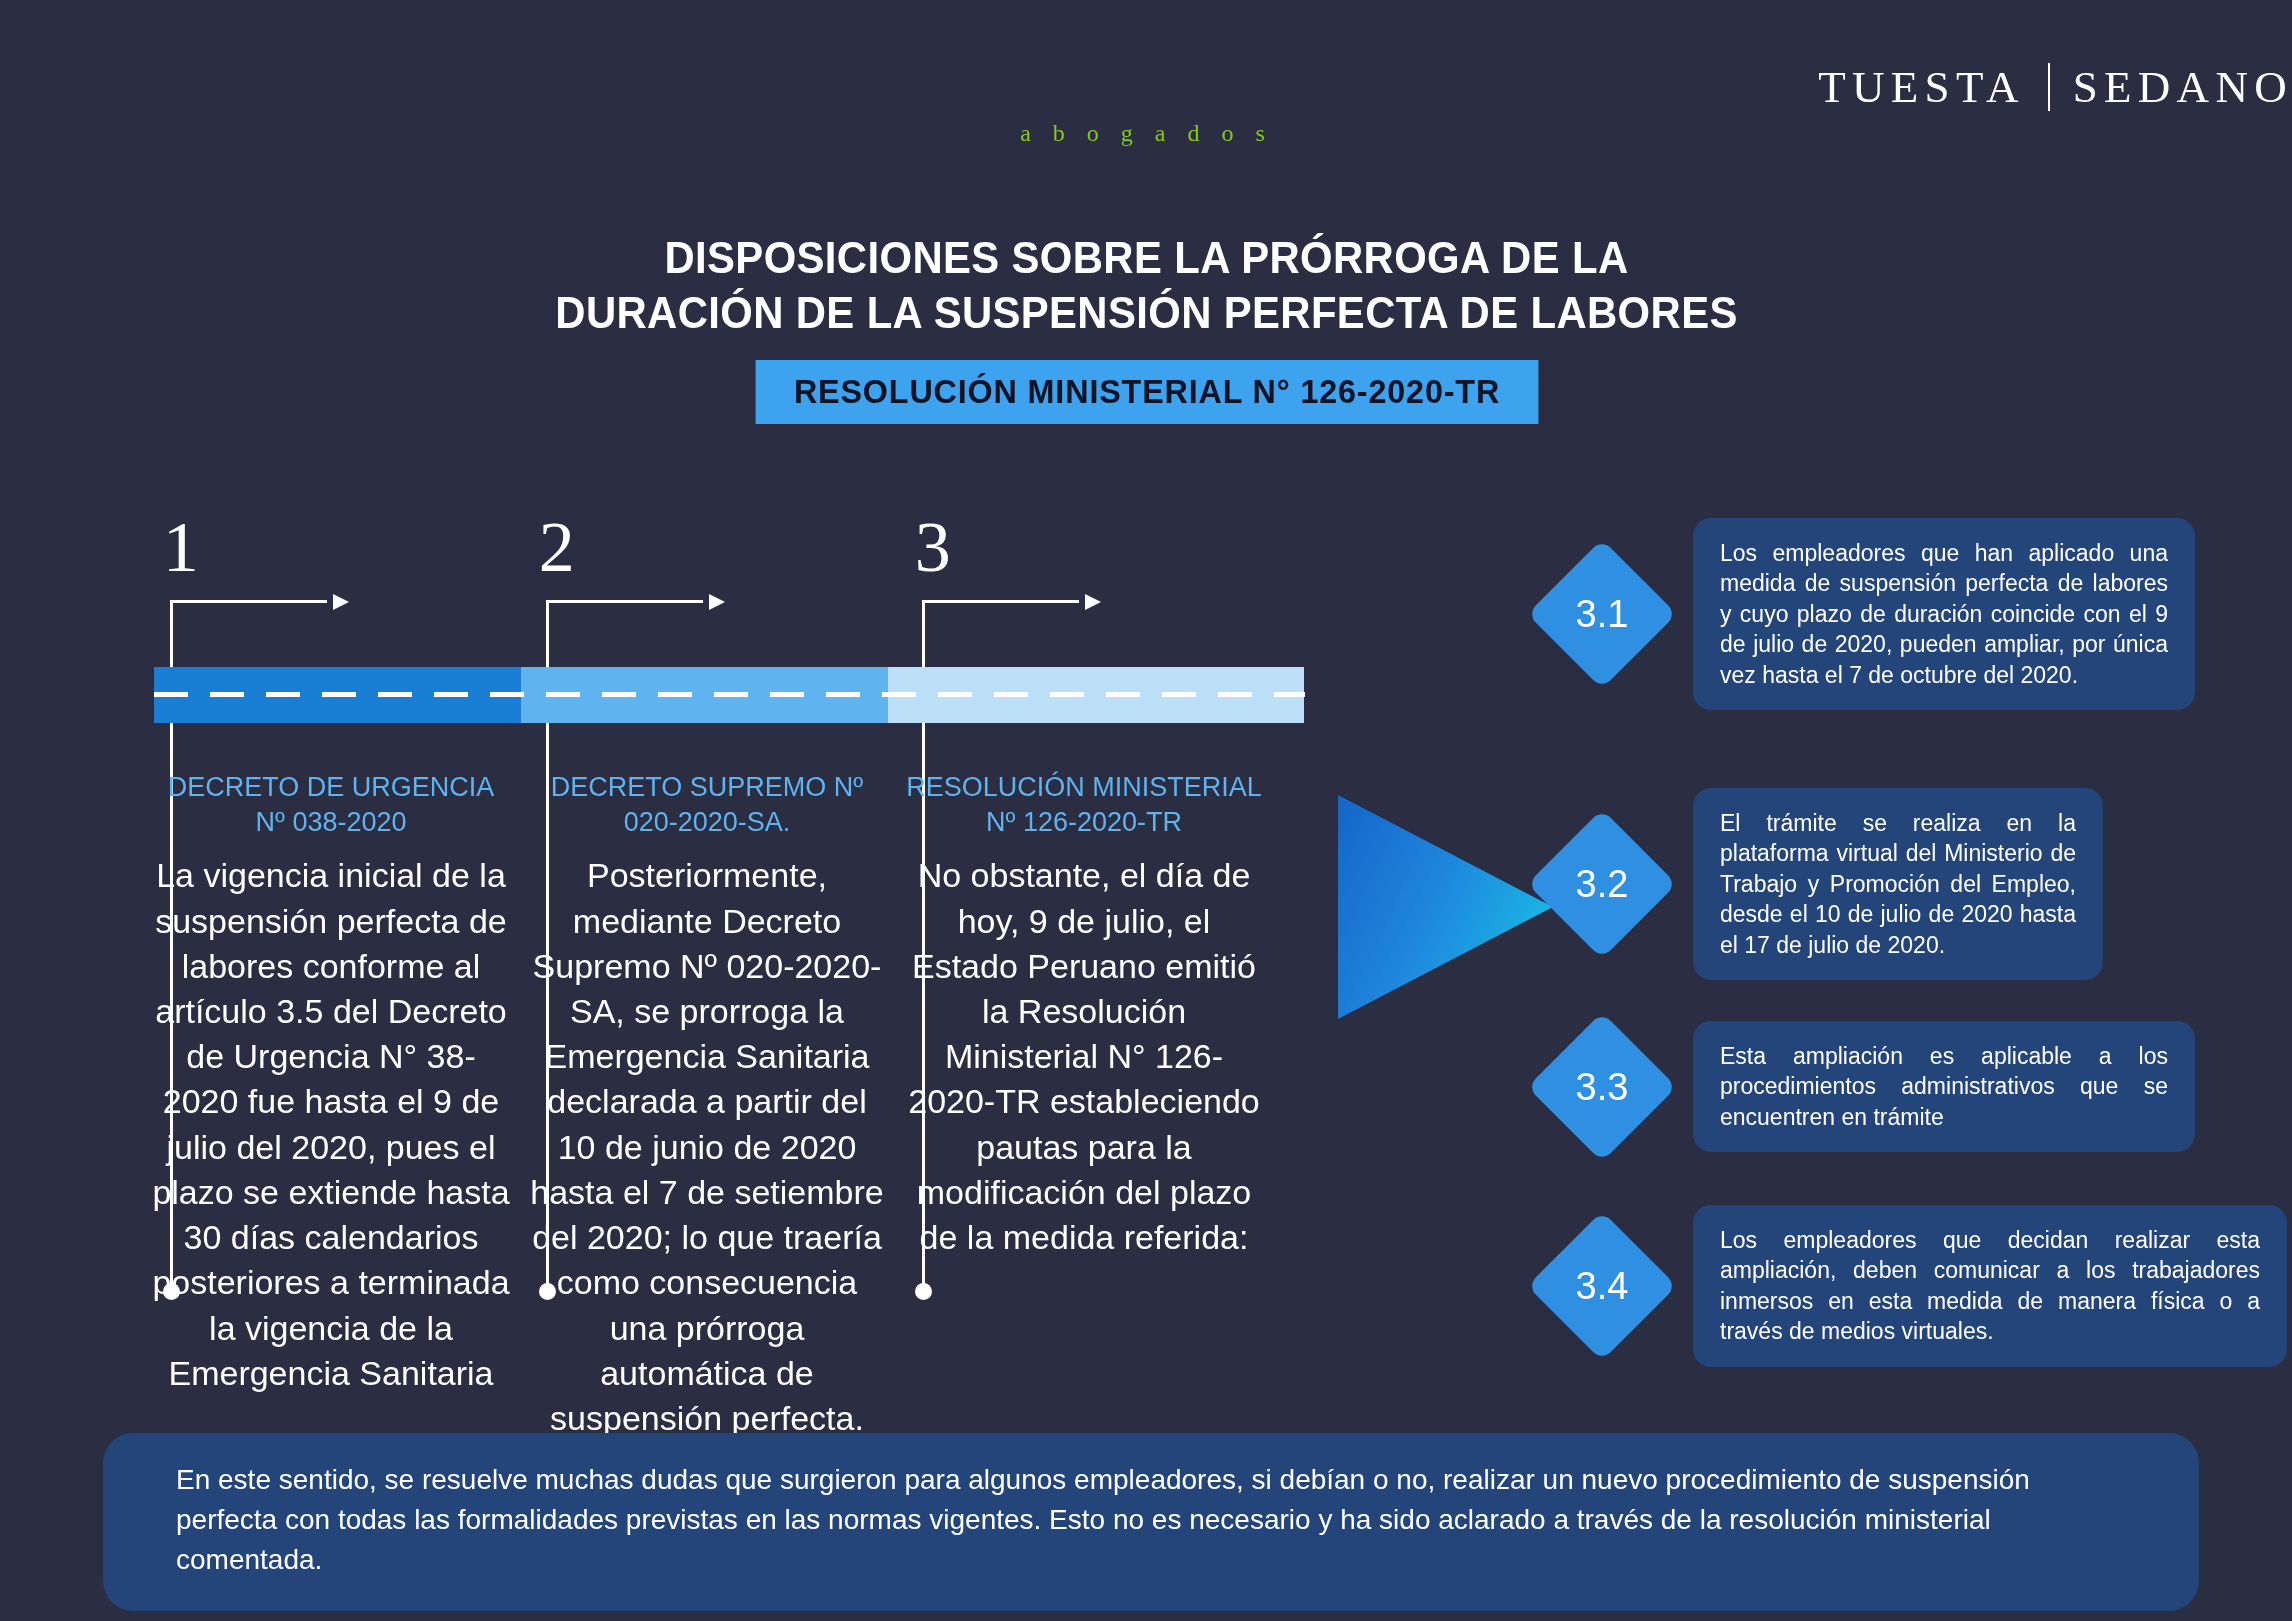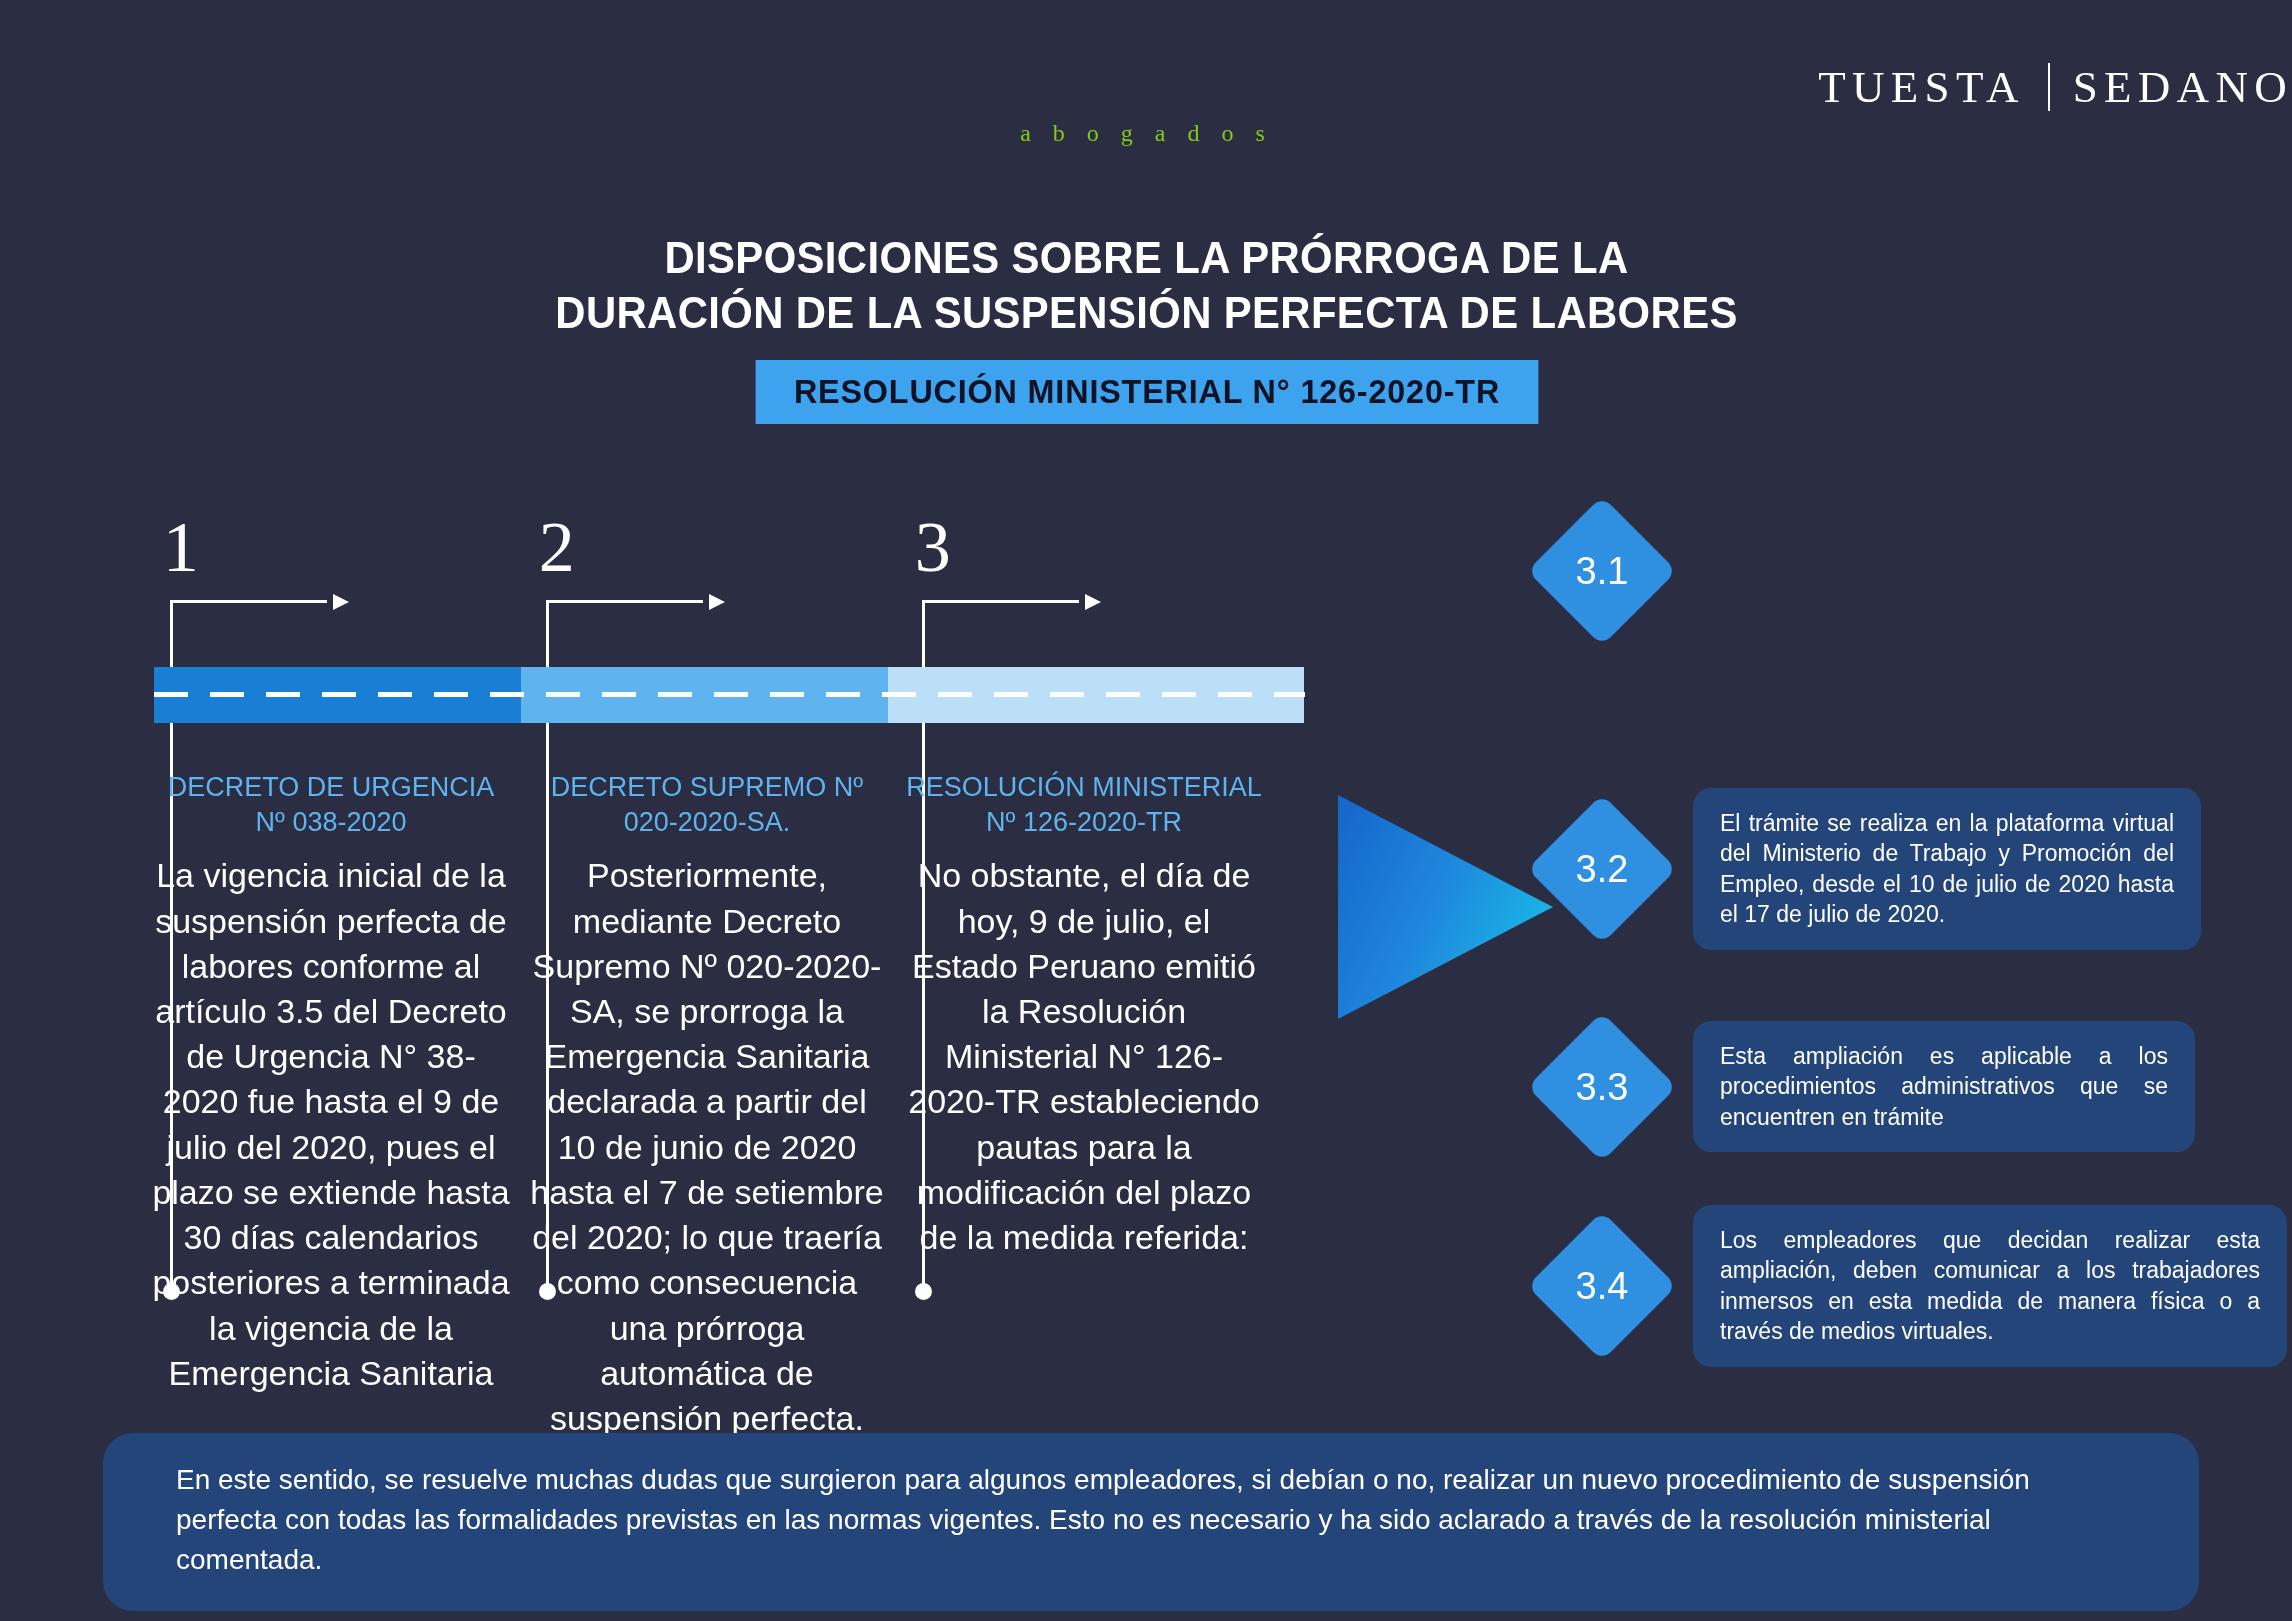--- a/index.html
+++ b/index.html
@@ -228,21 +228,21 @@
     color: #ffffff;
     font-size: 23px;
     line-height: 1.33;
     padding: 19.7px 27px;
     text-align: justify;
     margin-left: 38px;
   }
   .i31 { left: 1549px; top: 518px; }
   .i31 .r-card { width: 502px; }
   .i32 { left: 1549px; top: 788px; }
-  .i32 .r-card { width: 508px; }
+  .i32 .r-card { width: 410px; }
   .i33 { left: 1549px; top: 1021px; }
   .i33 .r-card { width: 502px; }
   .i34 { left: 1549px; top: 1205px; }
   .i34 .r-card { width: 594px; }
 
   
   .footer {
     position: absolute;
     left: 103px;
     top: 1433px;
@@ -327,20 +327,21 @@
   <div class="col-head">RESOLUCIÓN MINISTERIAL Nº 126-2020-TR</div>
   <div class="col-body">No obstante, el día de hoy, 9 de julio, el Estado Peruano emitió la Resolución Ministerial N° 126-2020-TR estableciendo pautas para la modificación del plazo de la medida referida:</div>
 </div>
 
 <div class="triangle-grad"></div>
 
 <div class="r-item i31">
   <div class="r-diamond">
     <span>3.1</span>
   </div>
+  <div class="r-card">Los empleadores que han aplicado una medida de suspensión perfecta de labores y cuyo plazo de duración coincide con el 9 de julio de 2020, pueden ampliar, por única vez hasta el 7 de octubre del 2020.</div>
 </div>
 
 <div class="r-item i32">
   <div class="r-diamond">
     <span>3.2</span>
   </div>
   <div class="r-card">El trámite se realiza en la plataforma virtual del Ministerio de Trabajo y Promoción del Empleo, desde el 10 de julio de 2020 hasta el 17 de julio de 2020.</div>
 </div>
 
 <div class="r-item i33">

